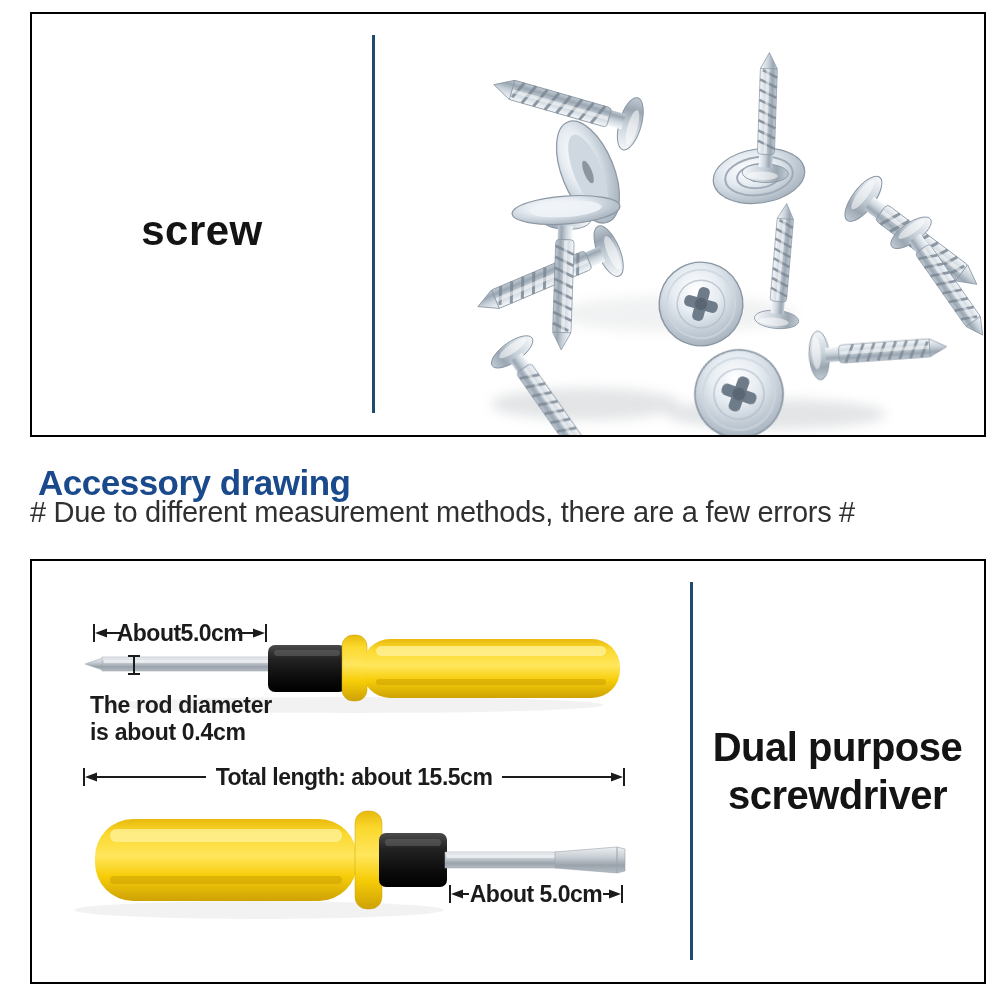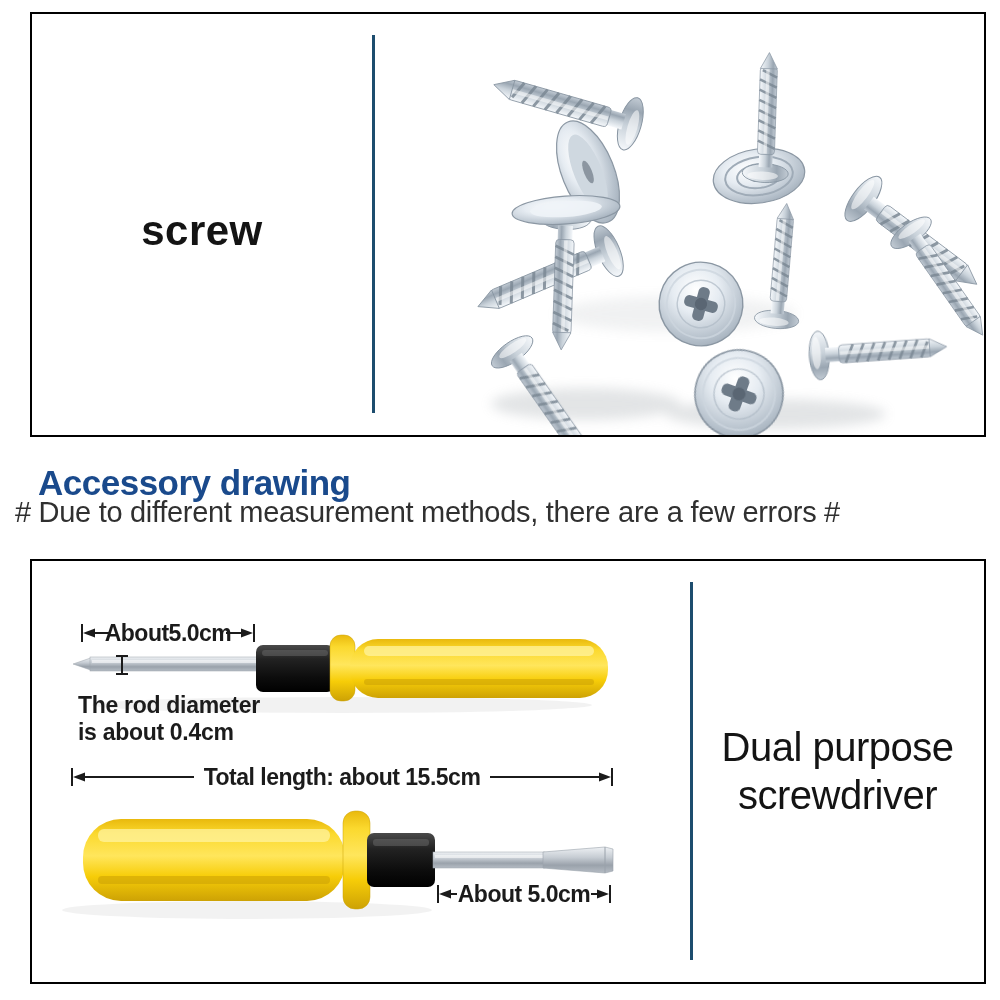--- a/index.html
+++ b/index.html
@@ -7,24 +7,24 @@
   .panel{position:absolute;border:2px solid #000;background:#fff;box-sizing:border-box;}
   .panel-top{left:30px;top:12px;width:956px;height:425px;}
   .panel-bottom{left:30px;top:559px;width:956px;height:425px;}
   .vdivider{position:absolute;width:3px;background:#1d4d6e;}
   .divider-top{left:372px;top:35px;height:378px;}
   .divider-bottom{left:690px;top:582px;height:378px;}
   .label-cell-top{position:absolute;left:32px;top:14px;width:340px;height:421px;display:flex;align-items:center;justify-content:center;}
   .screw-label{font-size:42px;font-weight:bold;color:#141414;letter-spacing:0.5px;margin-top:12px;}
   .photo-cell{position:absolute;left:376px;top:14px;width:608px;height:421px;overflow:hidden;}
   .section-title{position:absolute;left:30px;top:455px;margin:8px;font-size:35px;font-weight:bold;color:#1a4a8c;letter-spacing:-0.5px;}
-  .section-subtitle{position:absolute;left:15px;top:496px;margin:0;font-size:29px;font-weight:normal;color:#303030;letter-spacing:-0.3px;}
-  .diagram-cell{position:absolute;left:32px;top:561px;width:656px;height:421px;}
+  .section-subtitle{position:absolute;left:30px;top:496px;margin:0;font-size:29px;font-weight:normal;color:#303030;letter-spacing:-0.3px;}
+  .diagram-cell{position:absolute;left:44px;top:561px;width:656px;height:421px;}
   .label-cell-bottom{position:absolute;left:693px;top:561px;width:289px;height:421px;display:flex;align-items:center;justify-content:center;text-align:center;}
-  .dual-label{font-size:40px;font-weight:normal;color:#141414;line-height:1.18;letter-spacing:-0.5px;}
+  .dual-label{font-size:40px;font-weight:bold;color:#141414;line-height:1.18;letter-spacing:-0.5px;}
   svg text{font-family:"Liberation Sans",sans-serif;}
   .dim-text{font-size:23px;font-weight:bold;fill:#1b1b1b;letter-spacing:-0.5px;}
   .note-text{font-size:23px;font-weight:bold;fill:#1b1b1b;letter-spacing:-0.3px;}
   .dim-stroke{stroke:#1b1b1b;stroke-width:2;}
 </style>
 </head>
 <body>
 
 <section class="panel panel-top">
 </section>

